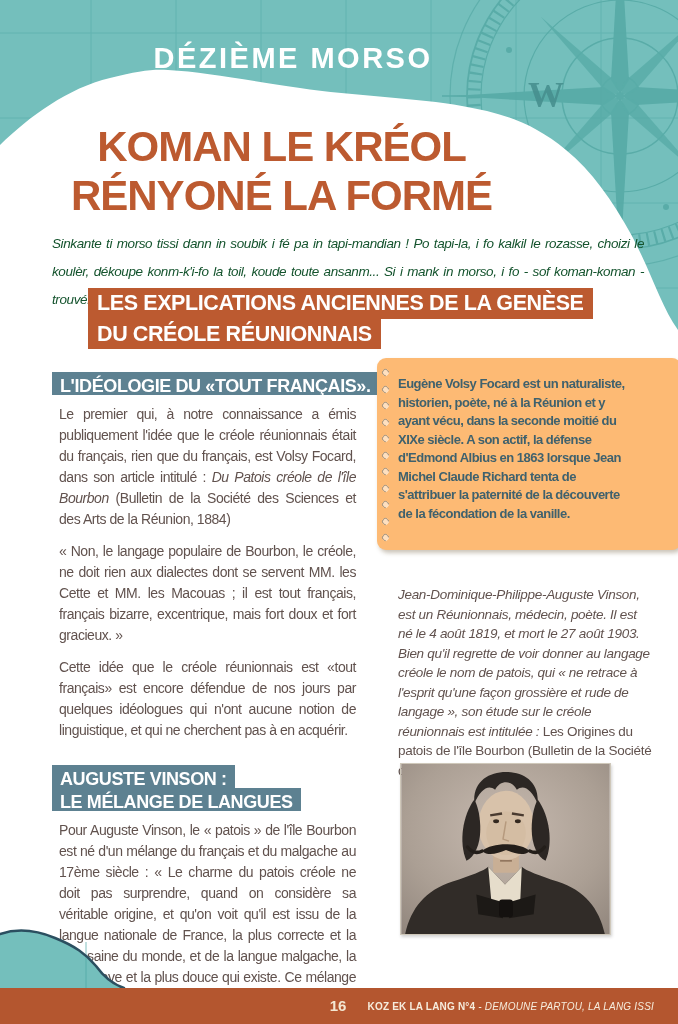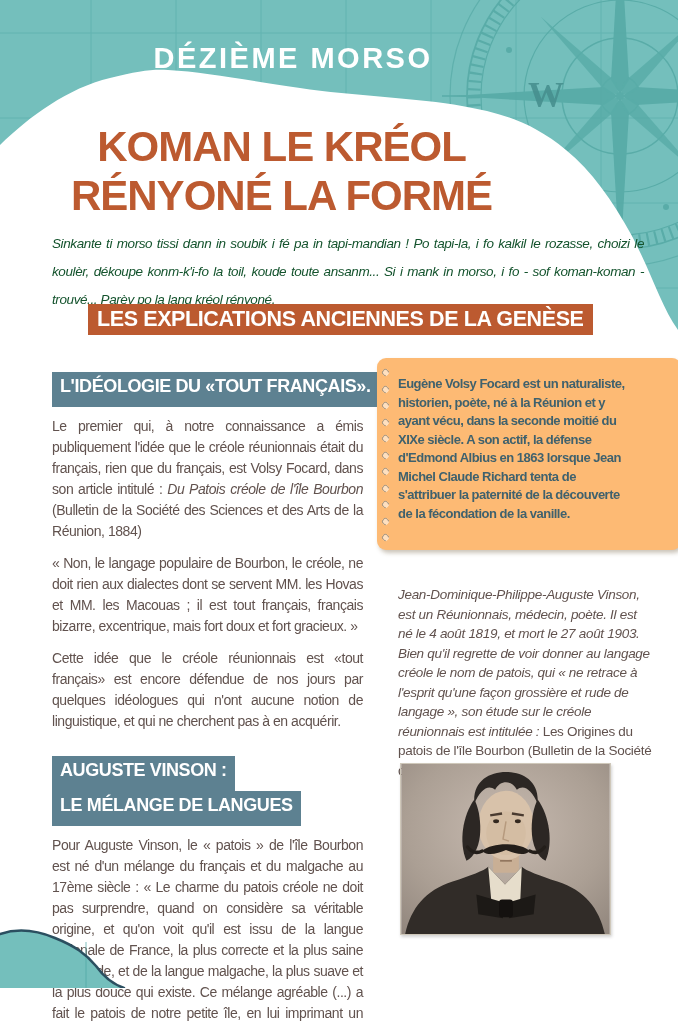--- a/index.html
+++ b/index.html
@@ -25,36 +25,36 @@
     position:absolute; left:0; top:122px; width:563px; text-align:center;
     color:#bc5a30; font-weight:bold; font-size:42px; line-height:49px; letter-spacing:-1px;
   }
   
   .intro {
     position:absolute; left:52px; top:230px; width:592px;
     font-size:13.5px; line-height:28px; letter-spacing:-0.4px;
     color:#14532d; text-align:justify;font-style:italic;
   }
   
-  .section-heading { position:absolute; left:52px; top:304px;padding-left:36px; }
+  .section-heading { position:absolute; left:52px; top:288px;padding-left:36px; }
   .sh-line {
     display:table; background:#bc5a30; color:#ffffff; font-weight:bold;
     font-size:21.5px; line-height:1; padding:5px 9px 4px; letter-spacing:-0.4px;
     white-space:nowrap;
   }
   
   .col-left { position:absolute; left:52px; top:372px; width:311px; color:#61524e; }
   .slate-h {
     display:table; background:#5d8191; color:#ffffff; font-weight:bold;
-    font-size:18px; line-height:1; padding:5px 8px 12px; letter-spacing:-0.4px;
+    font-size:18px; line-height:1; padding:5px 8px 0; letter-spacing:-0.4px;
     white-space:nowrap;
   }
   .col-left p {
     font-size:14px; line-height:21px; letter-spacing:-0.45px;
-    text-align:justify; margin:9px 0 11px;
+    text-align:justify; margin:9px 7px 11px;
   }
   .h2-group { margin-top:24px; }
   
   .note-box {
     position:absolute; left:377px; top:358px; width:304px; height:192px;
     background:#fdba74; border-radius:9px;
     box-shadow:2px 3px 4px rgba(140,125,100,.45);
   }
   .holes { position:absolute; left:5px; top:11px; display:flex; flex-direction:column; gap:9.5px; }
   .hole {
@@ -154,26 +154,27 @@
     <div class="main-title">
       <div>KOMAN LE KRÉOL</div>
       <div>RÉNYONÉ LA FORMÉ</div>
     </div>
   </div>
 
   <p class="intro">Sinkante ti morso tissi dann in soubik i fé pa in tapi-mandian ! Po tapi-la, i fo kalkil le rozasse, choizi le koulèr, dékoupe konm-k'i-fo la toil, koude toute ansanm... Si i mank in morso, i fo - sof koman-koman - trouvé... Parèy po la lang kréol rényoné.</p>
 
   <div class="section-heading">
     <span class="sh-line">LES EXPLICATIONS ANCIENNES DE LA GENÈSE</span>
+    <span class="sh-line">DU CRÉOLE RÉUNIONNAIS</span>
   </div>
 
   <div class="col-left">
     <div class="slate-h">L'IDÉOLOGIE DU «TOUT FRANÇAIS».</div>
     <p><span>Le premier qui, à notre connaissance a émis publiquement l'idée que le créole réunionnais était du français, rien que du français, est Volsy Focard, dans son article intitulé : </span><i>Du Patois créole de l'île Bourbon</i><span> (Bulletin de la Société des Sciences et des Arts de la Réunion, 1884)</span></p>
-    <p>« Non, le langage populaire de Bourbon, le créole, ne doit rien aux dialectes dont se servent MM. les Hovas et MM. les Macouas ; il est tout français, français bizarre, excentrique, mais fort doux et fort gracieux. »</p>
+    <p>« Non, le langage populaire de Bourbon, le créole, ne doit rien aux dialectes dont se servent MM. les Cette et MM. les Macouas ; il est tout français, français bizarre, excentrique, mais fort doux et fort gracieux. »</p>
     <p>Cette idée que le créole réunionnais est «tout français» est encore défendue de nos jours par quelques idéologues qui n'ont aucune notion de linguistique, et qui ne cherchent pas à en acquérir.</p>
     <div class="h2-group">
       <div class="slate-h">AUGUSTE VINSON :</div>
       <div class="slate-h">LE MÉLANGE DE LANGUES</div>
     </div>
     <p>Pour Auguste Vinson, le « patois » de l'île Bourbon est né d'un mélange du français et du malgache au 17ème siècle : « Le charme du patois créole ne doit pas surprendre, quand on considère sa véritable origine, et qu'on voit qu'il est issu de la langue nationale de France, la plus correcte et la plus saine du monde, et de la langue malgache, la plus suave et la plus douce qui existe. Ce mélange agréable (...) a fait le patois de notre petite île, en lui imprimant un cachet spécial et dans la forme un attrait irrésistible. »</p>
   </div>
 
   <div class="note-box">
     <div class="holes">
@@ -228,14 +229,18 @@
       <rect x="99" y="137" width="14" height="18" rx="3" fill="#14110f"></rect>
     </svg>
   </div>
 
   <svg class="hill" width="128" height="62" viewBox="0 0 128 62">
     <path d="M0,8 C18,2 36,4 55,12 C75,20 86,28 96,40 C104,51 112,58 124,62 L0,62 Z" fill="#74bfbc"></path>
     <line x1="86" y1="16" x2="86" y2="62" stroke="#4da5a3" stroke-width="1" opacity="0.7"></line>
     <path d="M0,8 C18,2 36,4 55,12 C75,20 86,28 96,40 C104,51 112,58 124,62" stroke="#2b4f60" stroke-width="2.5" fill="none" stroke-linecap="round"></path>
   </svg>
 
+  <div class="footer">
+    <span class="pageno">16</span>
+    <span class="credit"><b>KOZ EK LA LANG N°4</b><i> - DEMOUNE PARTOU, LA LANG ISSI</i></span>
+  </div>
 
 </div>
 
 </body></html>

